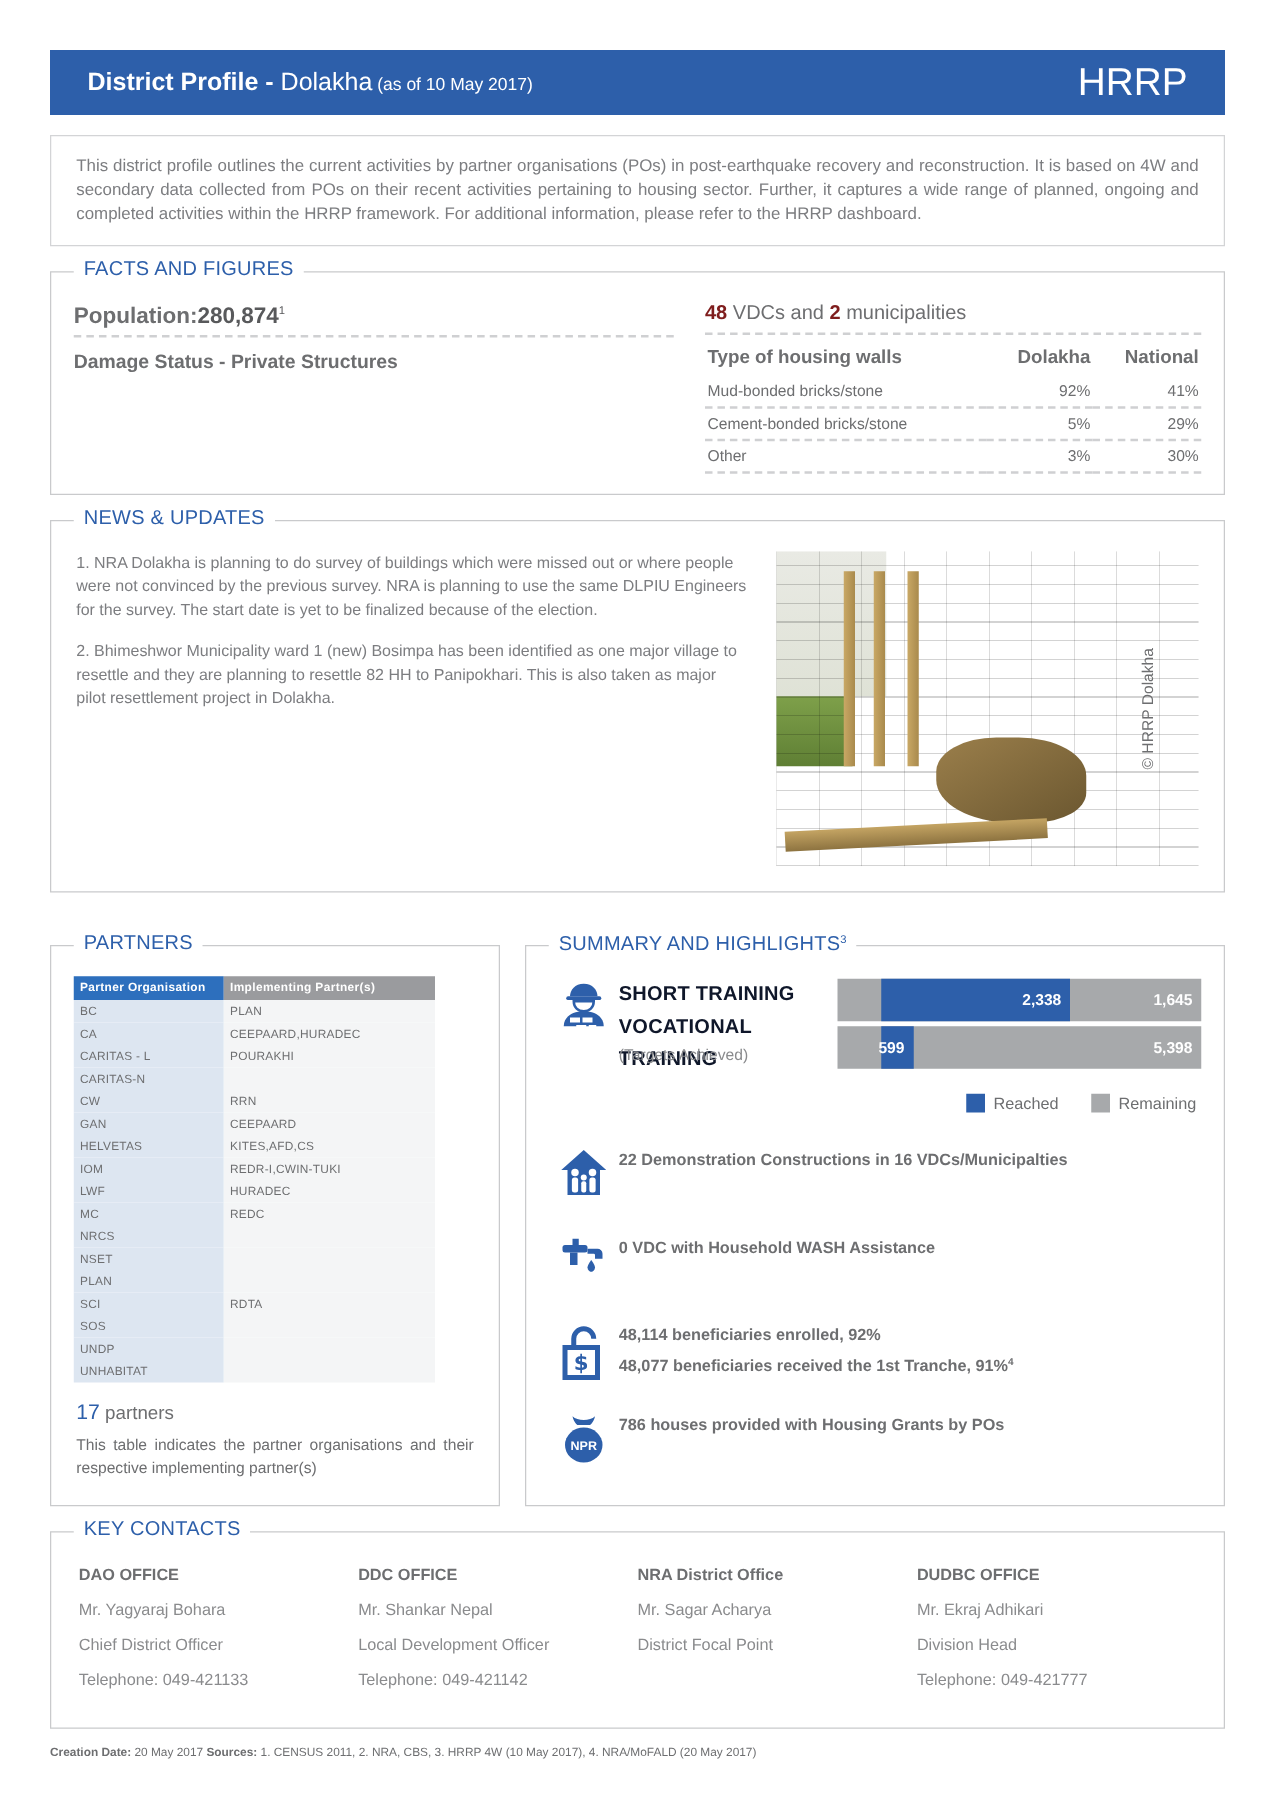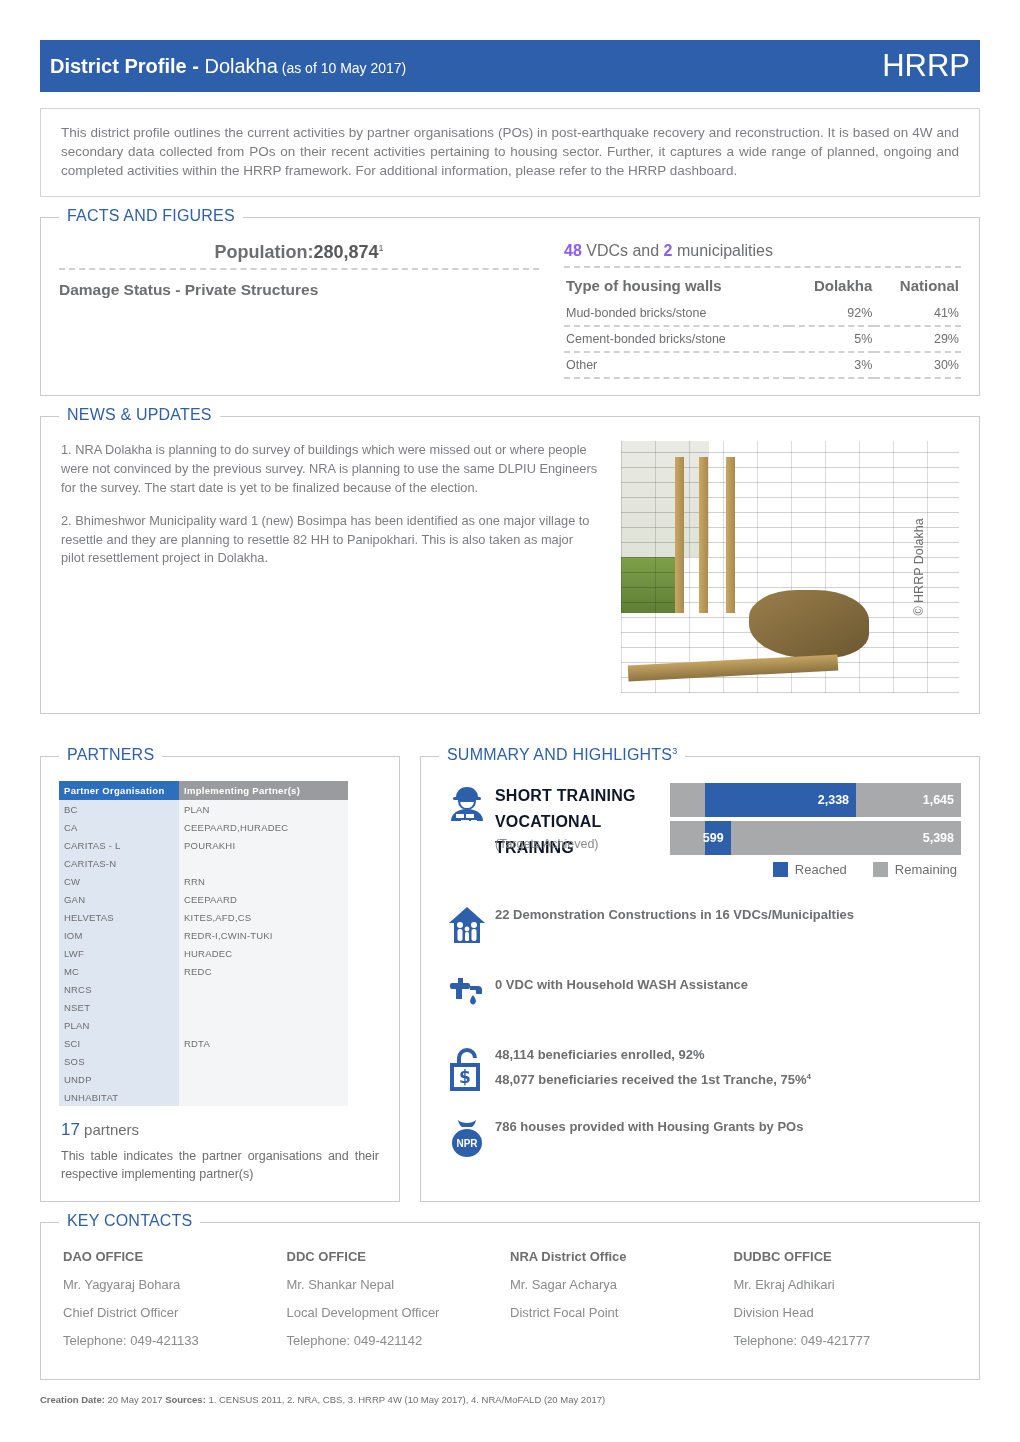--- a/index.html
+++ b/index.html
@@ -10,21 +10,21 @@
     color: #6d6e70;
     position: relative;
   }
   .page { width: 1020px; height: 1442px; padding: 40px 40px 0 40px; position: relative; }
 
   
   .header {
     background: #2d5faa;
     height: 52px;
     display: flex; align-items: center; justify-content: space-between;
-    padding: 0 10px;
+    padding: 0 30px;
   }
   .header-title { color: #fff; font-size: 20px; white-space: nowrap; }
   .header-title .bold { font-weight: bold; }
   .header-title .dist { font-weight: normal; }
   .header-title .asof { font-size: 14px; }
   .header-logo { color: #fff; font-size: 31px; letter-spacing: 0px; }
 
   
   .intro-box {
     border: 1px solid #d3d4d6;
@@ -40,21 +40,21 @@
     background: #fff; padding: 0 8px;
     color: #2d5faa; font-size: 16px; letter-spacing: .2px;
   }
   .legend sup { font-size: 9px; }
 
   
   .facts { display: flex; padding: 24px 18px 16px 18px; }
   .facts-left { width: 490px; padding-right: 10px; }
   .facts-right { flex: 1; padding-left: 14px; border-left: 1px solid transparent; }
 
-  .pop-row { display: flex; justify-content: center; align-items: baseline;
+  .pop-row { display: flex; justify-content: flex-start; align-items: baseline;
              border-bottom: 2px dashed #cfd0d2; padding-bottom: 5px; }
   .pop-label { font-size: 18px; font-weight: bold; color: #6d6e70; }
   .pop-value { font-size: 18px; font-weight: bold; color: #58595b; }
   .pop-value sup { font-size: 9px; font-weight: normal; }
 
   .damage-title { font-size: 15.5px; font-weight: bold; color: #6d6e70; margin-top: 11px; }
 
   .donut-wrap { display: flex; margin-top: 14px; align-items: center; }
   .donut {
     width: 100px; height: 100px; border-radius: 50%;
@@ -65,21 +65,21 @@
     content: ""; position: absolute; left: 50%; top: 50%;
     transform: translate(-50%,-50%);
     width: 54px; height: 54px; border-radius: 50%; background: #fff;
   }
   .donut-legend { margin-left: 80px; flex: 1; }
   .dl-row { display: flex; justify-content: space-between; font-size: 13px; padding: 3px 0; }
   .dl-row.total { font-weight: bold; color: #58595b; }
   .dl-row .val sup { font-size: 8px; font-weight: normal; }
 
   .vdc-line { font-size: 16px; color: #6d6e70; padding-bottom: 6px; border-bottom: 2px dashed #cfd0d2; }
-  .vdc-line b { font-weight: bold; color: #8b5cf6; }
+  .vdc-line b { font-weight: bold; color: #7f1d1d; }
 
   table.walls { width: 100%; border-collapse: collapse; margin-top: 4px; }
   table.walls th, table.walls td { font-size: 12.5px; padding: 5px 2px; text-align: right; }
   table.walls th:first-child, table.walls td:first-child { text-align: left; }
   table.walls thead th { font-size: 15px; font-weight: bold; color: #6d6e70; padding-bottom: 7px; }
   table.walls tbody tr { border-bottom: 2px dashed #cfd0d2; }
   .own-table { width: 100%; border-collapse: collapse; margin-top: 12px; }
   .own-table td { font-size: 12.5px; vertical-align: top; }
   .own-table td.num { text-align: right; }
   .own-table .census { font-style: italic; font-size: 10px; }
@@ -149,21 +149,21 @@
   .train-grid { display: flex; align-items: flex-start; }
   .train-labels { width: 175px; flex: none; }
   .train-lab { font-size: 16px; font-weight: bold; color: #0f172a; height: 26px; line-height: 26px; letter-spacing: .2px; }
   .train-sub { font-size: 12.5px; color: #8a8b8d; margin-top: 2px; }
   .train-bars { flex: 1; }
   .bar { height: 34px; display: flex; margin-bottom: 4px; background: #a7a9ab; padding-left: 35px; }
   .bar .reached { background: #2d5faa; display: flex; align-items: center; justify-content: flex-end;
                   color: #fff; font-size: 12.5px; font-weight: bold; padding-right: 7px; }
   .bar .remaining { flex: 1; display: flex; align-items: center; justify-content: flex-end;
                     color: #fff; font-size: 12.5px; font-weight: bold; padding-right: 7px; }
-  .bar-legend { display: flex; justify-content: flex-end; gap: 26px; margin-top: 7px; padding-right: 4px; }
+  .bar-legend { display: flex; justify-content: flex-end; gap: 26px; margin-top: 20px; padding-right: 4px; }
   .bl-item { display: flex; align-items: center; gap: 7px; font-size: 13px; color: #6d6e70; }
   .bl-sw { width: 15px; height: 15px; }
 
   
   .contacts-inner { display: flex; padding: 26px 22px 18px 22px; }
   .contact { flex: 1; }
   .contact .org { font-size: 13px; font-weight: bold; color: #6d6e70; margin-bottom: 13px; }
   .contact .line { font-size: 13px; color: #8a8b8d; margin-bottom: 13px; }
 
   
@@ -429,21 +429,21 @@
         <div class="hl-row" style="margin-top:26px">
           <div class="hl-icon">
             <svg width="38" height="48" viewBox="0 0 38 48">
               <path d="M11 20v-7a8 8 0 0 1 16 0" fill="none" stroke="#2d5faa" stroke-width="4"></path>
               <rect x="4" y="20" width="26" height="24" fill="none" stroke="#2d5faa" stroke-width="4"></rect>
               <text x="17" y="38" font-size="17" font-weight="bold" fill="#2d5faa" text-anchor="middle" font-family="DejaVu Sans, sans-serif">$</text>
             </svg>
           </div>
           <div class="hl-body">
             <div class="hl-text">48,114 beneficiaries enrolled, 92%</div>
-            <div class="hl-text"><span>48,077 beneficiaries received the 1st Tranche, 75%</span><sup>4</sup></div>
+            <div class="hl-text"><span>48,077 beneficiaries received the 1st Tranche, 91%</span><sup>4</sup></div>
           </div>
         </div>
 
         <div class="hl-row" style="margin-top:22px">
           <div class="hl-icon">
             <svg width="42" height="42" viewBox="0 0 42 42">
               <path d="M12 3c4 4 14 4 18 0-1 5-4 7-4 7H16s-3-2-4-7z" fill="#2d5faa"></path>
               <ellipse cx="21" cy="26" rx="15" ry="14" fill="#2d5faa"></ellipse>
               <text x="21" y="30" font-size="10" font-weight="bold" fill="#fff" text-anchor="middle" font-family="Liberation Sans, sans-serif">NPR</text>
             </svg>

